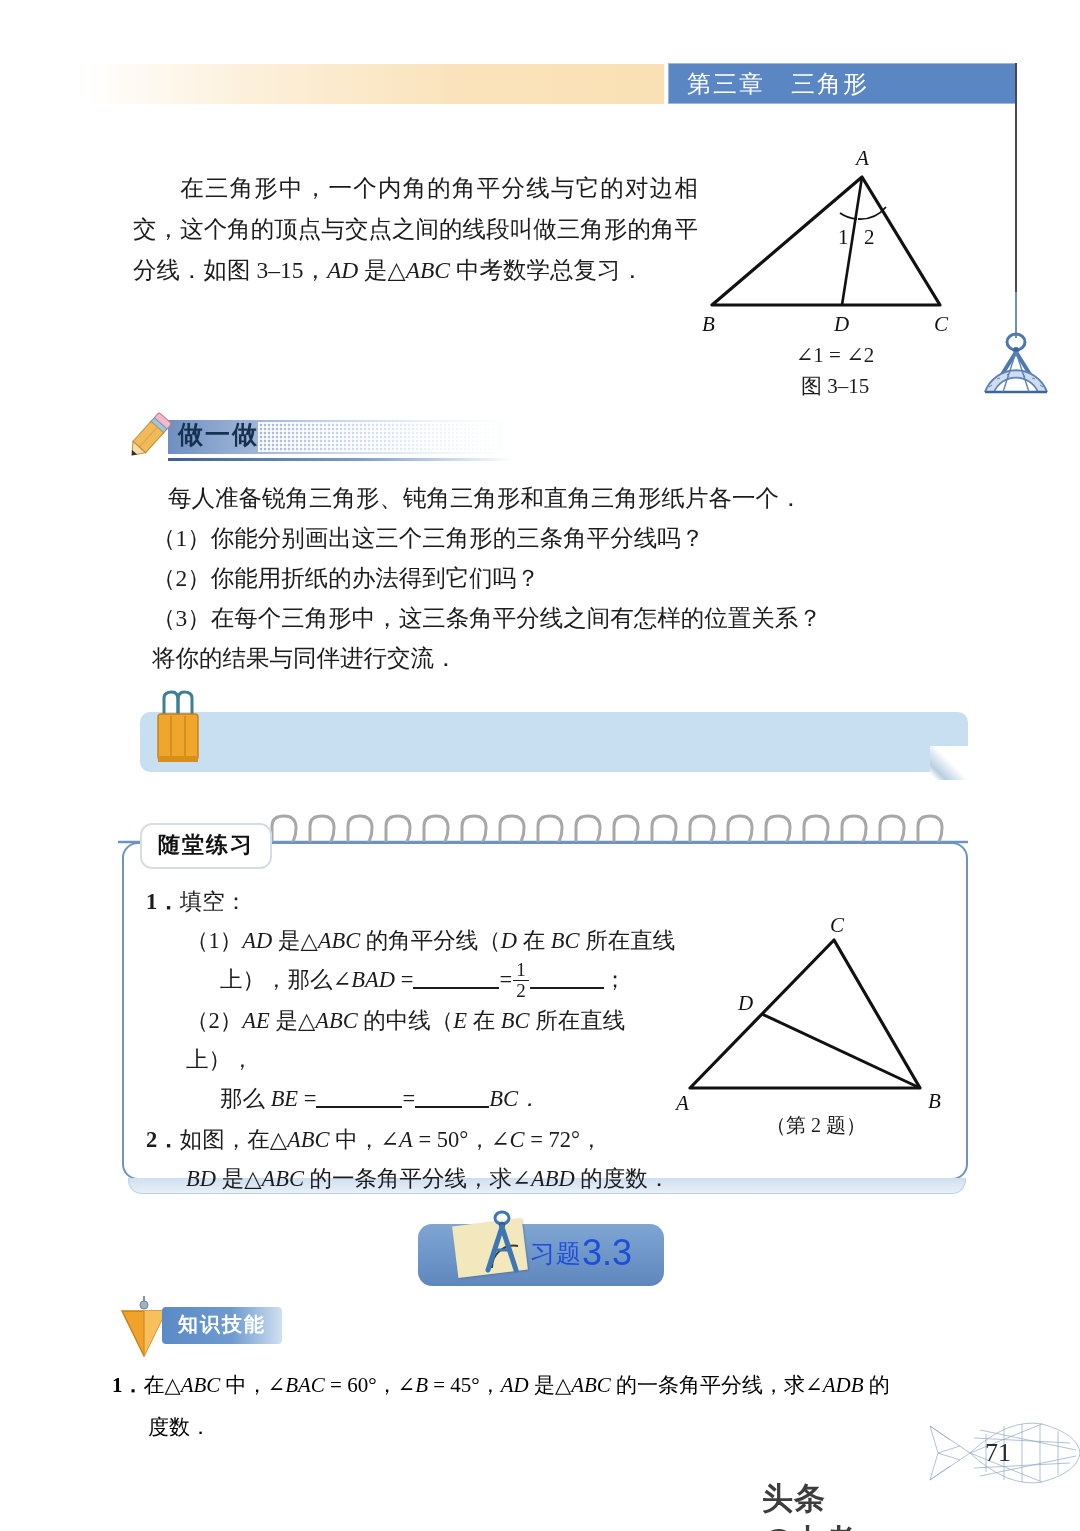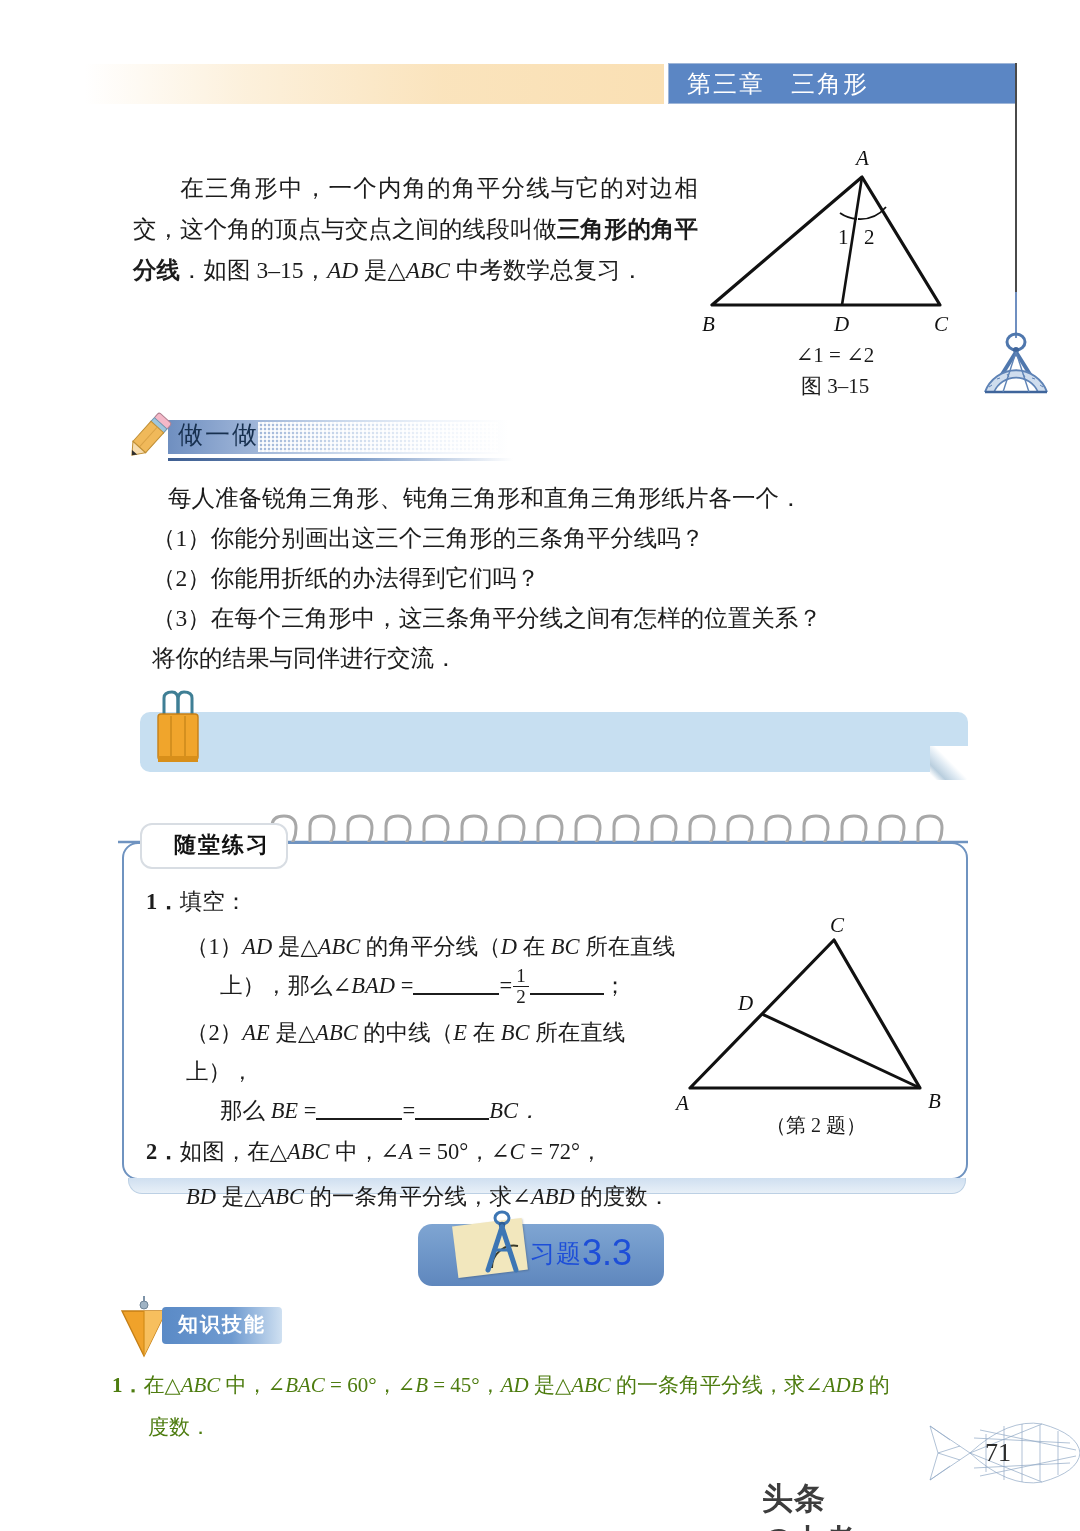--- a/index.html
+++ b/index.html
@@ -34,21 +34,21 @@
   }
   .compass-deco { position: absolute; left: 973px; top: 330px; width: 86px; height: 80px; }
 
   
   .para {
     position: absolute; left: 133px; top: 168px; width: 565px;
     font-size: 23.5px; line-height: 41px; color: #1c1c1c;
     text-align: justify;
   }
   .para .ind { display:inline-block; width: 46px; }
-  .bold { font-weight: bold; font-family: "Liberation Sans", sans-serif; }
+  .bold { font-weight: normal; font-family: "Liberation Sans", sans-serif; }
   .it { font-style: italic; }
 
   
   .fig1 { position: absolute; left: 690px; top: 145px; width: 310px; height: 250px; }
   .fig1-cap {
     position: absolute; left: 690px; top: 340px; width: 290px;
     text-align: center; font-size: 21px; line-height: 31px; color: #1c1c1c;
   }
 
   
@@ -62,21 +62,21 @@
     background-image: repeating-linear-gradient(to right, rgba(255,255,255,.85) 0 2px, rgba(0,0,0,0) 2px 4px),
                       repeating-linear-gradient(to bottom, rgba(255,255,255,.8) 0 2px, rgba(0,0,0,0) 2px 4px);
   }
   .sec-bar-rule {
     position: absolute; left: 50px; top: 50px; width: 345px; height: 3px;
     background: linear-gradient(to right, #3f5f92 0%, #7d9cc8 55%, rgba(255,255,255,0) 100%);
   }
   .sec-bar-title {
     position: absolute; left: 60px; top: 10px;
     font-size: 25px; color: #17304f; letter-spacing: 2px;
-    font-family: "Liberation Sans", sans-serif; font-weight: normal;
+    font-family: "Liberation Sans", sans-serif; font-weight: bold;
   }
   .pencil { position: absolute; left: 0px; top: 0px; width: 62px; height: 58px; }
 
   
   .act {
     position: absolute; left: 152px; top: 478px; width: 720px;
     font-size: 23.5px; line-height: 40px; color: #1c1c1c;
   }
   .act .l1 { padding-left: 16px; }
 
@@ -104,36 +104,36 @@
     border: 2px solid #6f93c0; border-radius: 16px; background: #ffffff;
   }
   .prac-shadow {
     position: absolute; left: 128px; top: 1178px; width: 838px; height: 16px;
     background: linear-gradient(to bottom, #cfdff0, #e8f0f8);
     border-radius: 0 0 14px 14px; border: 1px solid #bcd0e4; border-top: none;
   }
   .spiral { position: absolute; left: 268px; top: 812px; width: 700px; height: 60px; }
   .prac-tag {
     position: absolute; left: 140px; top: 823px;
-    padding: 5px 16px 7px 32px; background: #ffffff;
+    padding: 5px 16px 7px 16px; background: #ffffff;
     border: 2px solid #d8dde3; border-radius: 12px;
     font-size: 22px; color: #111; letter-spacing: 2px;
     font-family: "Liberation Sans", sans-serif; font-weight: bold;
   }
   .prac-body {
     position: absolute; left: 146px; top: 882px; width: 540px;
     font-size: 22.5px; line-height: 39px; color: #1c1c1c;
   }
   .qnum { font-weight: bold; font-family:"Liberation Serif",serif; }
   .blank { display: inline-block; width: 86px; border-bottom: 2px solid #1c1c1c; height: 1em; vertical-align: -2px; }
   .blank-sm { display: inline-block; width: 74px; border-bottom: 2px solid #1c1c1c; height: 1em; vertical-align: -2px; }
   .frac { display: inline-block; vertical-align: -10px; text-align: center; font-size: 19px; line-height: 1.05; margin: 0 1px; }
   .frac .num { display: block; border-bottom: 1.6px solid #1c1c1c; padding: 0 3px; }
   .frac .den { display: block; padding: 0 3px; }
-  .hang { padding-left: 40px; display: block; margin-top: 6px; }
+  .hang { padding-left: 40px; display: block; }
   .hang2 { padding-left: 74px; display: block; }
 
   .fig2 { position: absolute; left: 676px; top: 918px; width: 280px; height: 200px; }
   .fig2-cap {
     position: absolute; left: 676px; top: 1112px; width: 280px; text-align: center;
     font-size: 20px; color: #1c1c1c;
   }
 
   
   .xt-banner {
@@ -159,21 +159,21 @@
     position: absolute; left: 162px; top: 1307px;
     padding: 4px 16px 6px 16px; border-radius: 4px;
     background: linear-gradient(to right, #5a8ac6 0%, #6e9ad0 58%, #cfe0f1 100%);
     color: #ffffff; font-size: 20px; letter-spacing: 2px;
     font-family: "Liberation Sans", sans-serif; font-weight: bold;
   }
   .plumb { position: absolute; left: 118px; top: 1296px; width: 52px; height: 66px; }
 
   .ex1 {
     position: absolute; left: 112px; top: 1364px; width: 850px;
-    font-size: 21px; line-height: 42px; color: #4d7c0f;
+    font-size: 21px; line-height: 42px; color: #000000;
   }
   .ex1 .cont { padding-left: 36px; display:block;font-family:Liberation Serif, serif; }
 
   
   .fish { position: absolute; left: 930px; top: 1418px; width: 150px; height: 70px; }
   .pageno {
     position: absolute; left: 985px; top: 1438px;
     font-size: 26px; color: #2b2b2b; font-family: "Liberation Serif", serif;
   }
   .wm {

